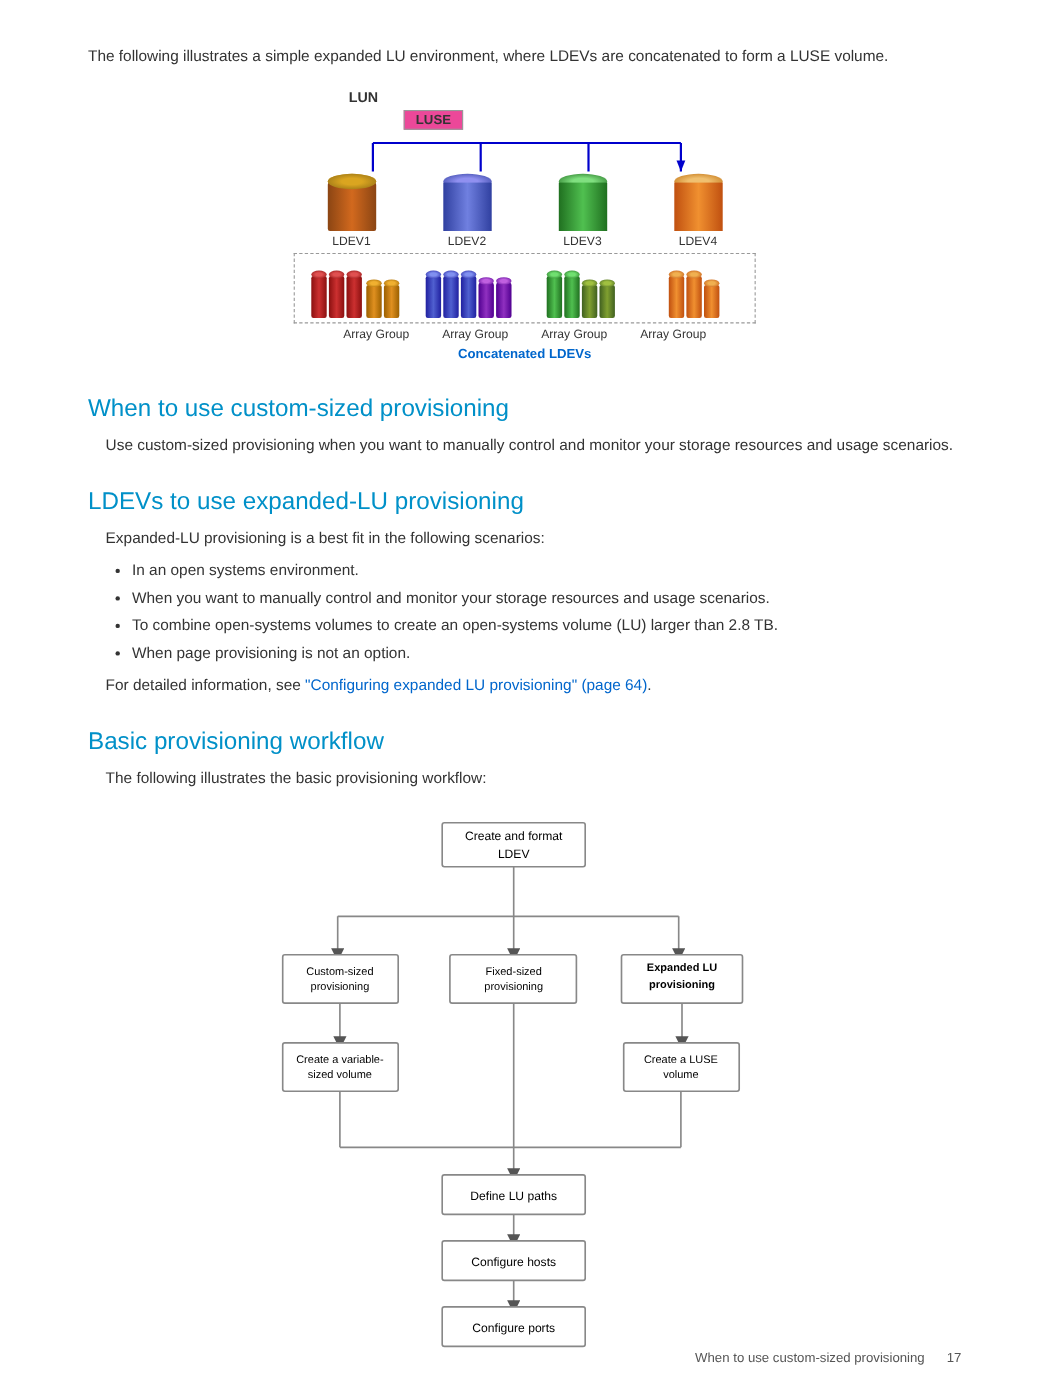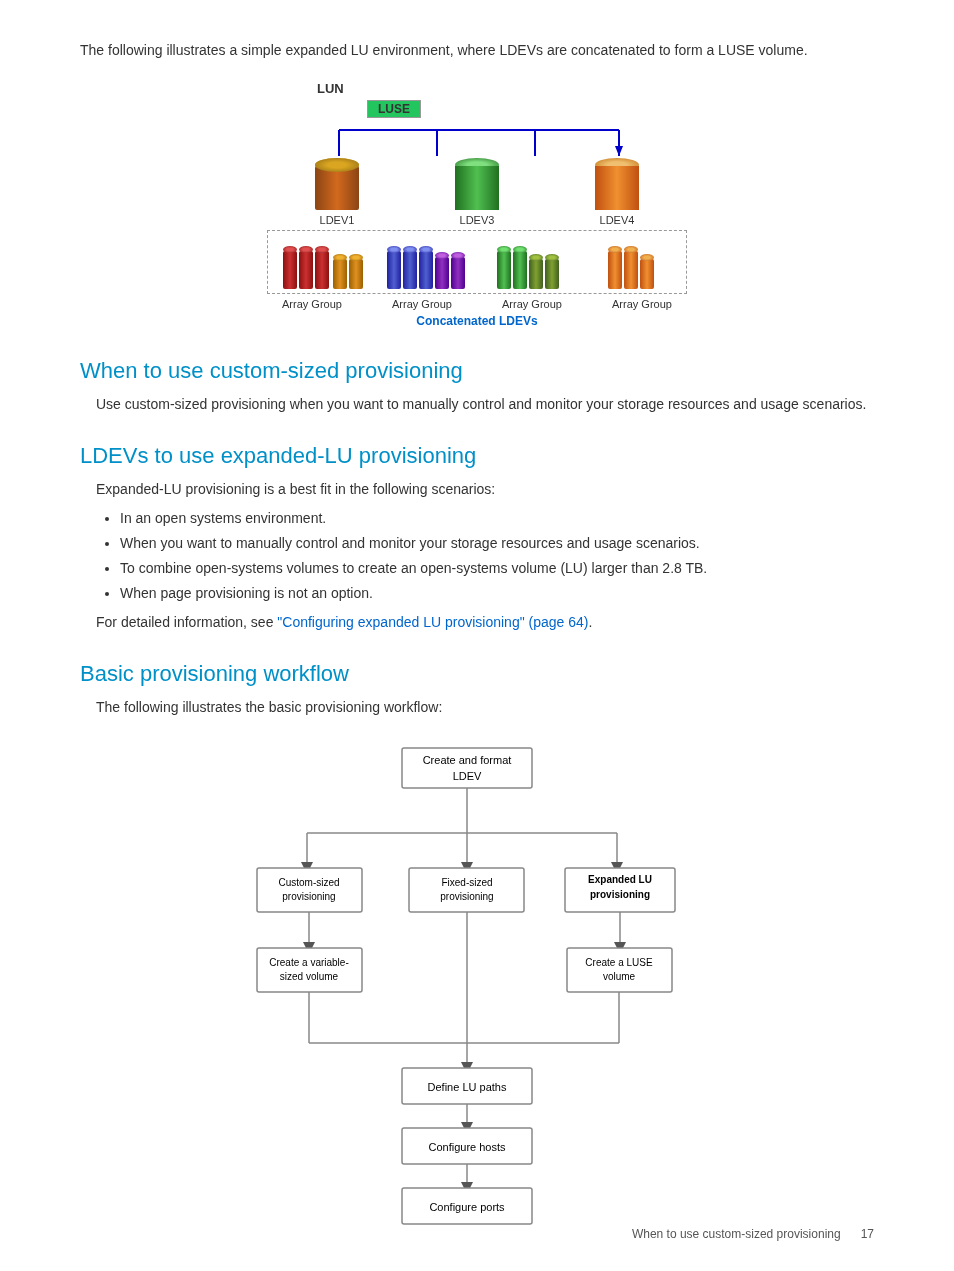--- a/index.html
+++ b/index.html
@@ -27,21 +27,21 @@
 
     .lun-label {
       font-size: 13px;
       font-weight: bold;
       margin-bottom: 4px;
       margin-left: 50px;
     }
 
     .luse-box {
       display: inline-block;
-      background: #22c55e;
+      background: #ec4899;
       border: 1.5px solid #999;
       padding: 1px 10px;
       font-size: 12px;
       font-weight: bold;
       margin-left: 50px;
       margin-bottom: 4px;
     }
 
     .ldev-row {
       display: flex;
@@ -124,21 +124,21 @@
 
     .multi-cyl {
       display: flex;
       gap: 2px;
       align-items: flex-end;
       height: 50px;
     }
 
     .array-group-labels {
       display: flex;
-      justify-content: space-between;
+      justify-content: center;
       margin-top: 4px;
       width: 420px;
       margin: 4px auto 0 auto;
     }
 
     .ag-label {
       font-size: 11px;
       text-align: center;
       width: 90px;
     }
@@ -238,20 +238,27 @@
   </svg>
 
   <div class="ldev-row">
     <div class="ldev-item">
       <div class="cylinder cyl-ldev1">
         <div class="cyl-top"></div>
         <div class="cyl-body" style="top:8px; height:44px; background: linear-gradient(to right, #8B4513, #D2691E, #8B4513);"></div>
         <div style="position:absolute; top:0; width:44px; height:14px; background: radial-gradient(ellipse, #DAA520 30%, #8B6914 100%); border-radius:50%;"></div>
       </div>
       <div class="ldev-label">LDEV1</div>
+    </div>
+    <div class="ldev-item">
+      <div class="cylinder cyl-ldev2">
+        <div style="position:absolute; top:0; width:44px; height:14px; background: radial-gradient(ellipse, #9090f0 30%, #3040a0 100%); border-radius:50%;"></div>
+        <div style="position:absolute; top:8px; width:44px; height:44px; background: linear-gradient(to right, #3040a0, #7080e0, #3040a0);"></div>
+      </div>
+      <div class="ldev-label">LDEV2</div>
     </div>
     <div class="ldev-item">
       <div class="cylinder cyl-ldev3">
         <div style="position:absolute; top:0; width:44px; height:14px; background: radial-gradient(ellipse, #80e080 30%, #207020 100%); border-radius:50%;"></div>
         <div style="position:absolute; top:8px; width:44px; height:44px; background: linear-gradient(to right, #207020, #50c050, #207020);"></div>
       </div>
       <div class="ldev-label">LDEV3</div>
     </div>
     <div class="ldev-item">
       <div class="cylinder cyl-ldev4">

